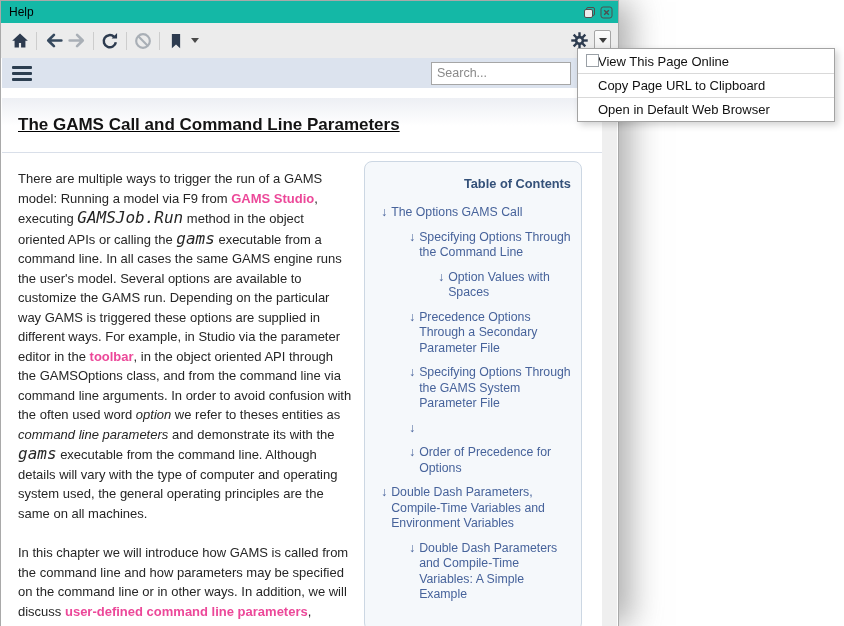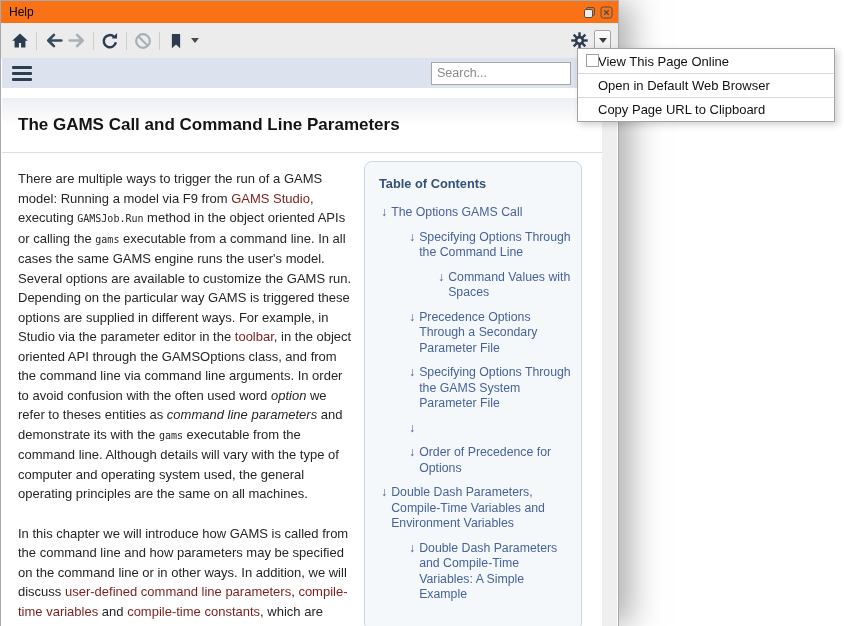--- a/index.html
+++ b/index.html
@@ -4,21 +4,21 @@
 <style>
   * { margin:0; padding:0; box-sizing:border-box; }
   body { font-family:"Liberation Sans", sans-serif; background:#fff; }
   .stage { position:relative; width:844px; height:626px; background:#ffffff; overflow:hidden; }
 
   
   .window { position:absolute; left:0; top:0; width:619px; height:627px;
             background:#ffffff; border:1px solid #a9a9a9; border-bottom:none;
             box-shadow:14px 0 30px -2px rgba(110,110,110,0.55); }
 
-  .titlebar { height:22px; background:#f97316; display:flex; align-items:center; padding:0 5px 0 8px; }
+  .titlebar { height:22px; background:#14b8a6; display:flex; align-items:center; padding:0 5px 0 8px; }
   .titlebar-title { flex:1; font-size:12px; color:#000; }
   .tb-btn { width:14px; height:14px; margin-left:3px; display:flex; align-items:center; justify-content:center; cursor:default; }
 
   .toolbar { height:35px; background:#ececec; display:flex; align-items:center; padding:0 7px; }
   .tool-icon { width:24px; height:24px; display:flex; align-items:center; justify-content:center; }
   .tool-sep { width:1px; height:18px; background:#cdcdcd; margin:0 4px; }
   .bm-caret { width:0; height:0; border-left:4px solid transparent; border-right:4px solid transparent; border-top:5px solid #4a4a4a; margin-left:3px; }
   .spacer { flex:1; }
   .gear-drop { width:17px; height:21px; border:1px solid #a5a5a5; border-radius:2px;
                background:linear-gradient(#fdfdfd,#ececec); display:flex; align-items:center; justify-content:center; margin-left:3px; }
@@ -30,33 +30,33 @@
   .page { position:absolute; top:0; left:0; right:15px; bottom:0; background:#fff; overflow:hidden; }
 
   .docbar { height:30px; background:#dce3ee; display:flex; align-items:center; padding:0 10px; }
   .hamburger { display:flex; flex-direction:column; gap:3px; width:20px; cursor:pointer; }
   .hamburger span { display:block; height:3px; background:#2c3e50; border-radius:1px; }
   .search { margin-left:auto; margin-right:21px; width:140px; height:23px; border:1px solid #a6a6a6;
             background:#fff; font-size:12.5px; font-family:"Liberation Sans",sans-serif; padding:0 5px; color:#333; }
   .search::placeholder { color:#8a8a8a; opacity:1; }
 
   .title-section { margin-top:10px; height:55px; background:linear-gradient(to bottom,#edeff4 0px,#ffffff 28px);
-                   border-bottom:1px solid #d9dfe9; display:flex; align-items:center; padding:0 16px; }
+                   border-bottom:1px solid #d9dfe9; display:flex; align-items:center; padding:0 16px;text-decoration:underline; }
   h1.pagetitle { font-size:17px; font-weight:bold; color:#141414; }
 
   .content { display:flex; align-items:flex-start; padding:8px 0 0 16px; }
   .text-col { width:336px; font-size:13px; line-height:19.5px; color:#262626; }
   .text-col p { margin:8px 0 20px 0; }
-  a.doclink { color:#7f1d1d; font-weight:normal; text-decoration:none; }
-  .code { font-family:"DejaVu Sans Mono","Liberation Mono",monospace; font-size:10px; }
+  a.doclink { color:#ec4899; font-weight:bold; text-decoration:none; }
+  .code { font-family:"DejaVu Sans Mono","Liberation Mono",monospace; font-size:16px;font-style:italic; }
   .em { font-style:italic; }
 
   .toc { margin-left:10px; width:218px; background:#f5f8fb; border:1px solid #ccd7e3; border-radius:8px;
          padding:14px 10px 18px 14px; }
-  .toc-title { font-size:12.8px; font-weight:bold; color:#345179; margin-bottom:14px; }
+  .toc-title { font-size:12.8px; font-weight:bold; color:#345179; margin-bottom:14px;text-align:right; }
   .toc-item { display:flex; font-size:12.3px; line-height:15.5px; color:#47639b; margin-bottom:9px; cursor:pointer; }
   .toc-item .arr { margin-right:4px; flex:none; }
   .lvl1 { padding-left:2px; } .lvl2 { padding-left:30px; } .lvl3 { padding-left:59px; }
 
   
   .menu { position:absolute; left:577px; top:48px; width:258px; background:#ffffff;
           border:1px solid #a3a3a3; box-shadow:3px 3px 7px rgba(0,0,0,0.18); z-index:10; }
   .menu-item { height:24px; display:flex; align-items:center; font-size:13px; color:#111;
                position:relative; padding-left:20px; cursor:default; }
   .menu-item + .menu-item { border-top:1px solid #d9d9d9; }
@@ -177,21 +177,21 @@
                 <div class="toc-item lvl1">
                   <span class="arr">↓</span>
                   <span>The Options GAMS Call</span>
                 </div>
                 <div class="toc-item lvl2">
                   <span class="arr">↓</span>
                   <span>Specifying Options Through the Command Line</span>
                 </div>
                 <div class="toc-item lvl3">
                   <span class="arr">↓</span>
-                  <span>Command Values with Spaces</span>
+                  <span>Option Values with Spaces</span>
                 </div>
                 <div class="toc-item lvl2">
                   <span class="arr">↓</span>
                   <span>Precedence Options Through a Secondary Parameter File</span>
                 </div>
                 <div class="toc-item lvl2">
                   <span class="arr">↓</span>
                   <span>Specifying Options Through the GAMS System Parameter File</span>
                 </div>
                 <div class="toc-item lvl2">
@@ -218,20 +218,20 @@
     </div>
 
   </div>
 
   <div class="menu">
       <div class="menu-item">
         <span class="mcheck"></span>
         <span>View This Page Online</span>
       </div>
       <div class="menu-item">
+        <span>Copy Page URL to Clipboard</span>
+      </div>
+      <div class="menu-item">
         <span>Open in Default Web Browser</span>
       </div>
-      <div class="menu-item">
-        <span>Copy Page URL to Clipboard</span>
-      </div>
     </div>
 
 </div>
 
 </body></html>

